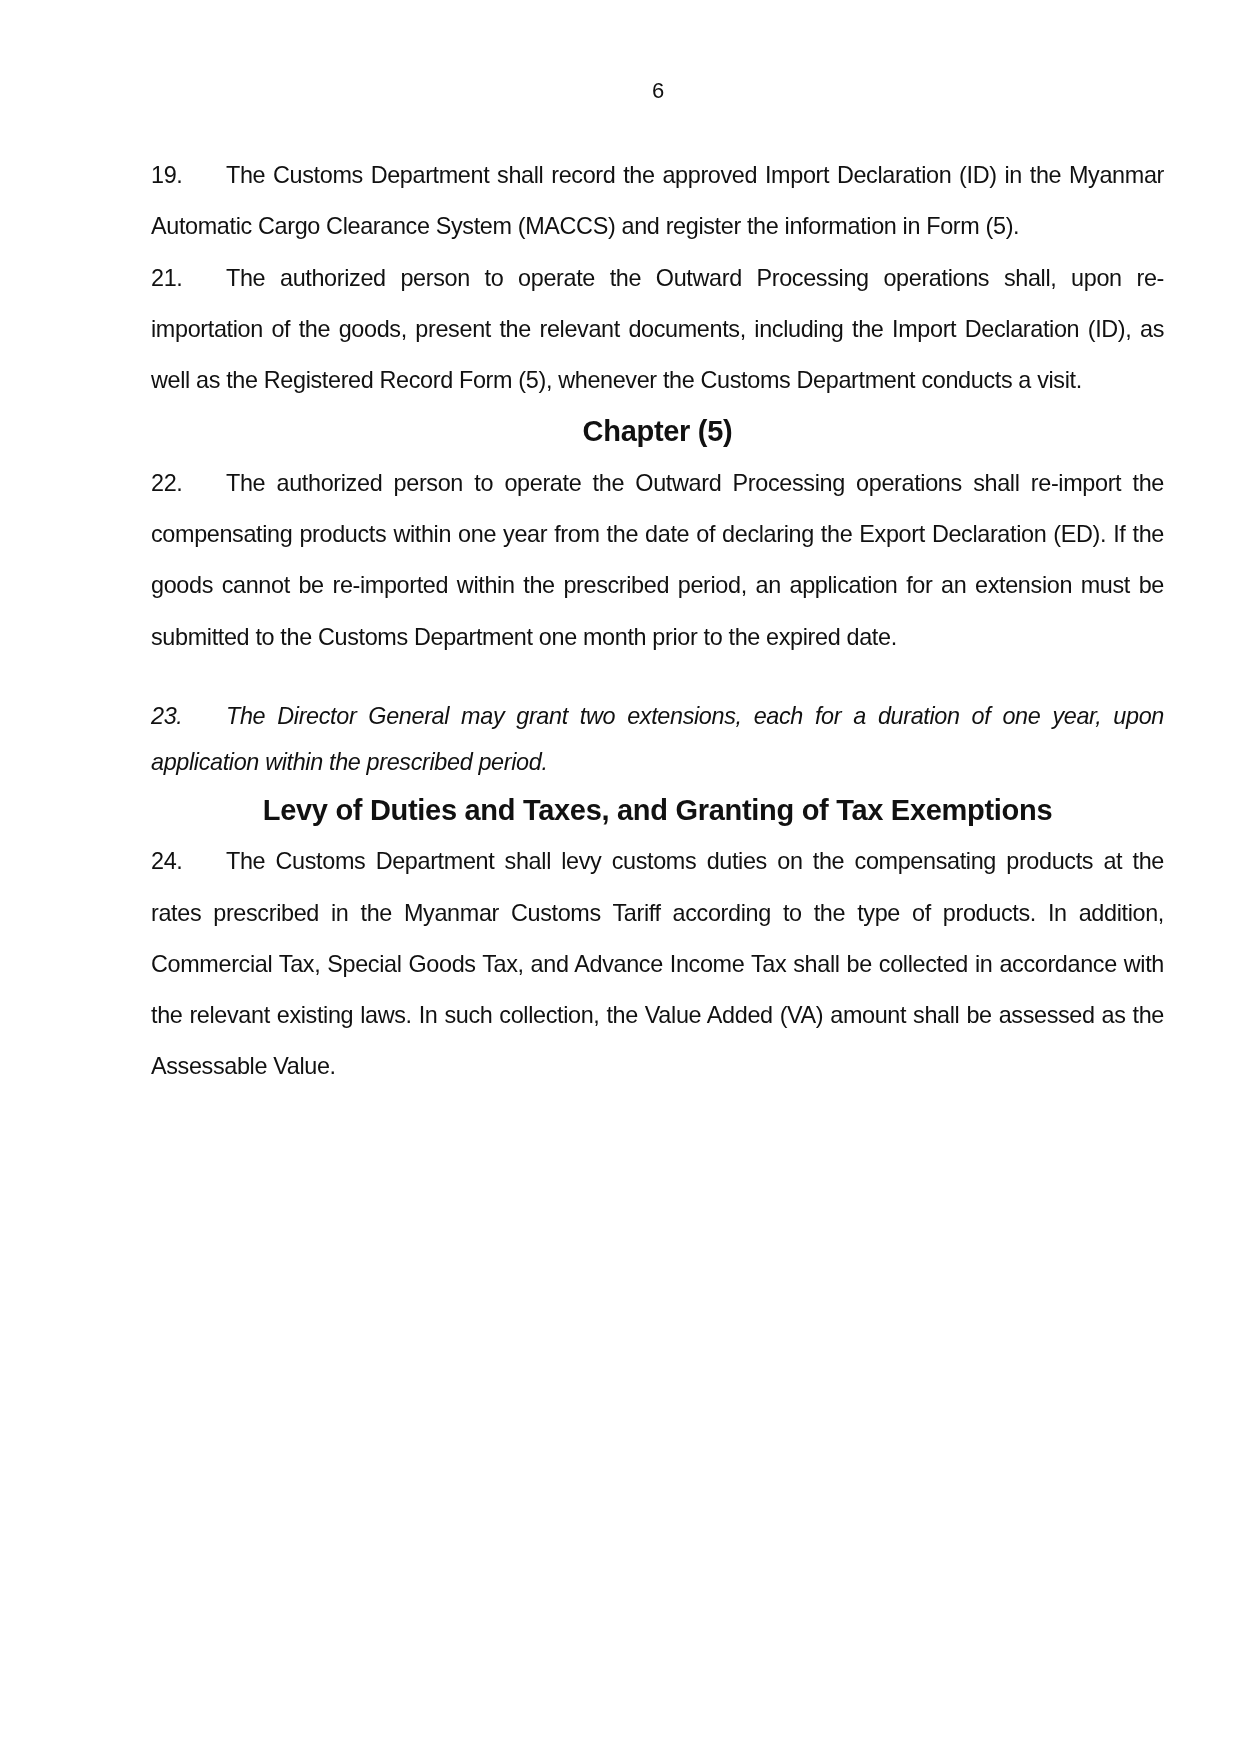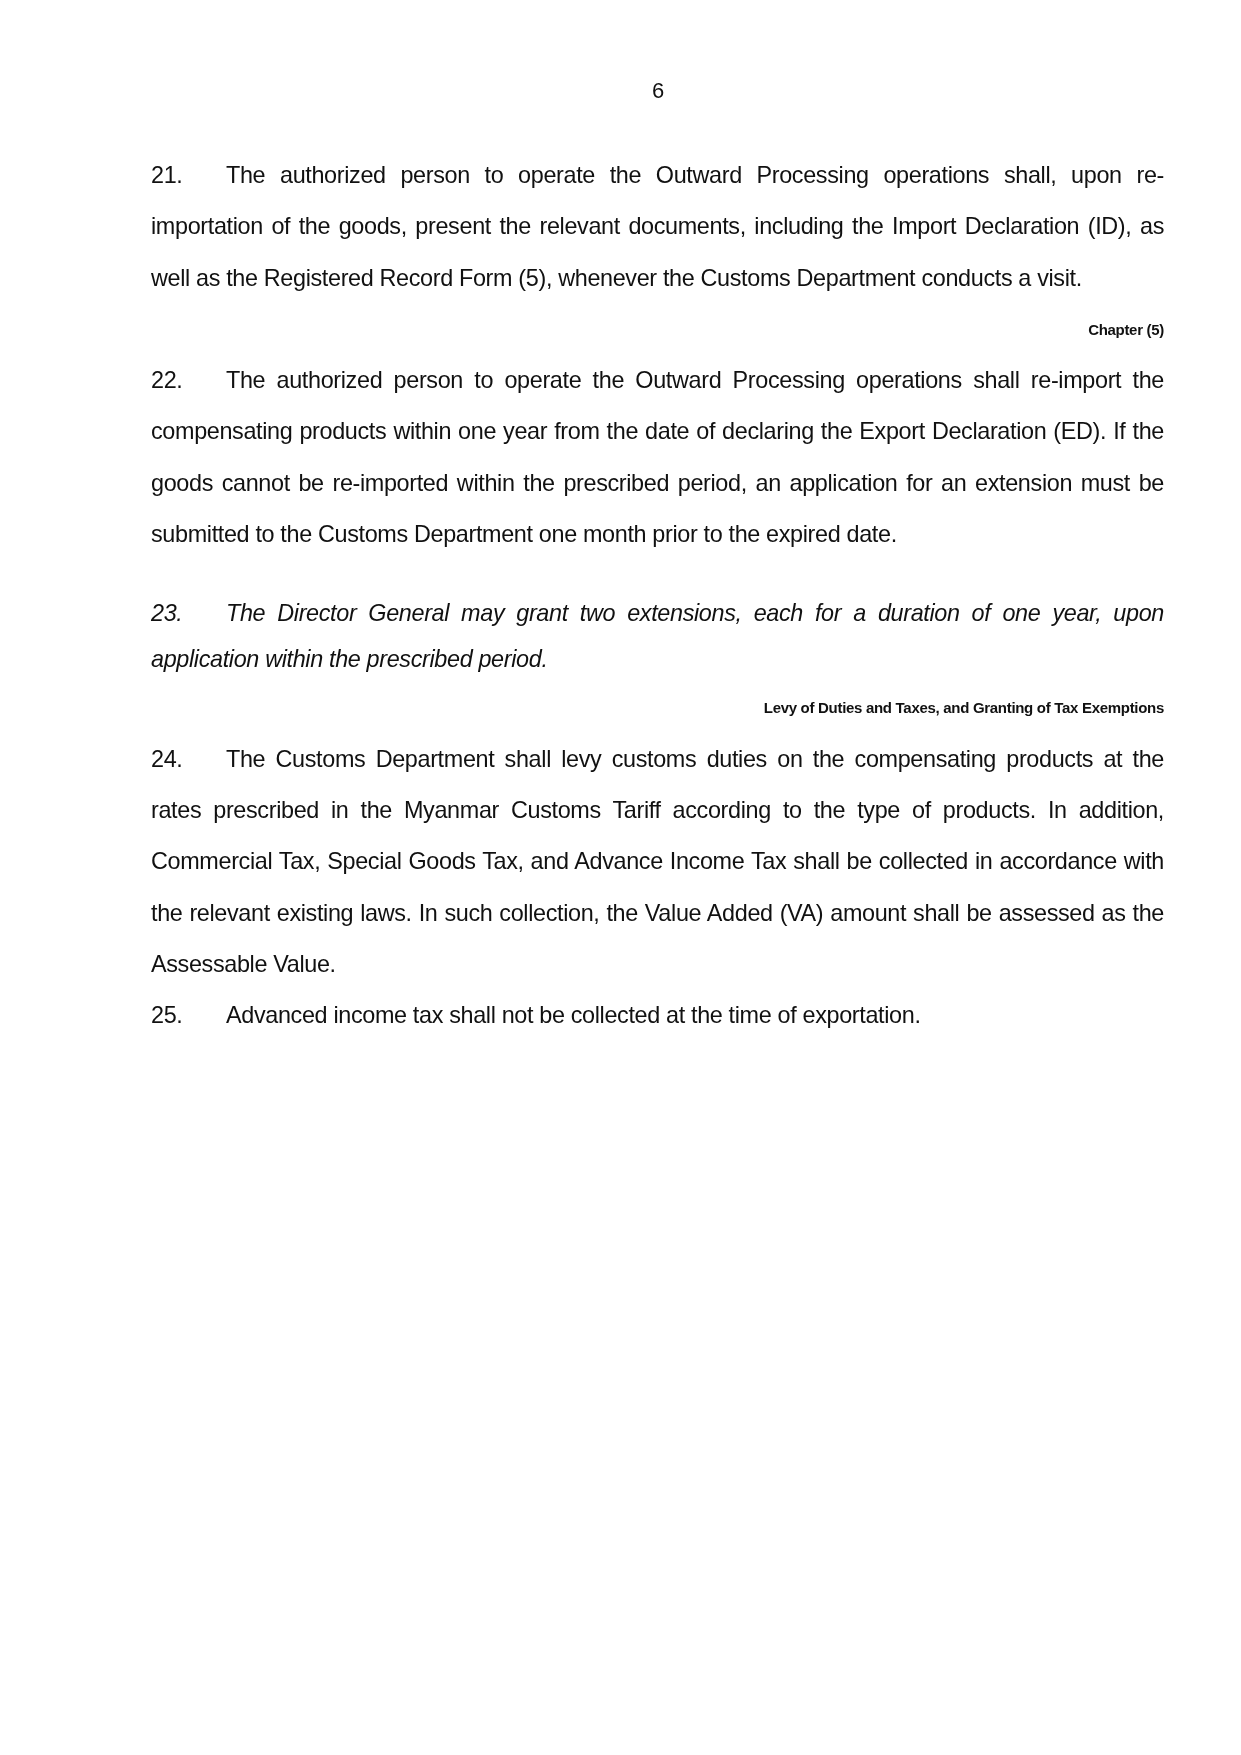--- a/index.html
+++ b/index.html
@@ -52,46 +52,46 @@
     }
     .para.tight {
       line-height: 46px;
       font-style: italic;
     }
     .gap-before {
       margin-top: 30px;
     }
     .heading {
       margin: 0;
-      text-align: right;
+      text-align: center;
       font-weight: bold;
-      font-size: 15px;
+      font-size: 29px;
       line-height: 51.3px;
       letter-spacing: -0.3px;
     }
   </style>
 </head>
 <body>
 
 <div class="page">
 
   <div class="page-number">6</div>
 
   <div class="content">
 
+    <p class="para"><span class="num">19.</span><span>The Customs Department shall record the approved Import Declaration (ID) in the Myanmar Automatic Cargo Clearance System (MACCS) and register the information in Form (5).</span></p>
 
 
     <p class="para"><span class="num">21.</span><span>The authorized person to operate the Outward Processing operations shall, upon re-importation of the goods, present the relevant documents, including the Import Declaration (ID), as well as the Registered Record Form (5), whenever the Customs Department conducts a visit.</span></p>
 
     <h2 class="heading">Chapter (5)</h2>
 
     <p class="para"><span class="num">22.</span><span>The authorized person to operate the Outward Processing operations shall re-import the compensating products within one year from the date of declaring the Export Declaration (ED). If the goods cannot be re-imported within the prescribed period, an application for an extension must be submitted to the Customs Department one month prior to the expired date.</span></p>
 
     <p class="para tight gap-before"><span class="num">23.</span><span>The Director General may grant two extensions, each for a duration of one year, upon application within the prescribed period.</span></p>
 
     <h3 class="heading">Levy of Duties and Taxes, and Granting of Tax Exemptions</h3>
 
     <p class="para"><span class="num">24.</span><span>The Customs Department shall levy customs duties on the compensating products at the rates prescribed in the Myanmar Customs Tariff according to the type of products. In addition, Commercial Tax, Special Goods Tax, and Advance Income Tax shall be collected in accordance with the relevant existing laws. In such collection, the Value Added (VA) amount shall be assessed as the Assessable Value.</span></p>
 
-    <p class="para"><span class="num">25.</span><span>Advanced income tax shall not be collected at the time of exportation.</span></p>
 
   </div>
 </div>
 
 </body></html>

